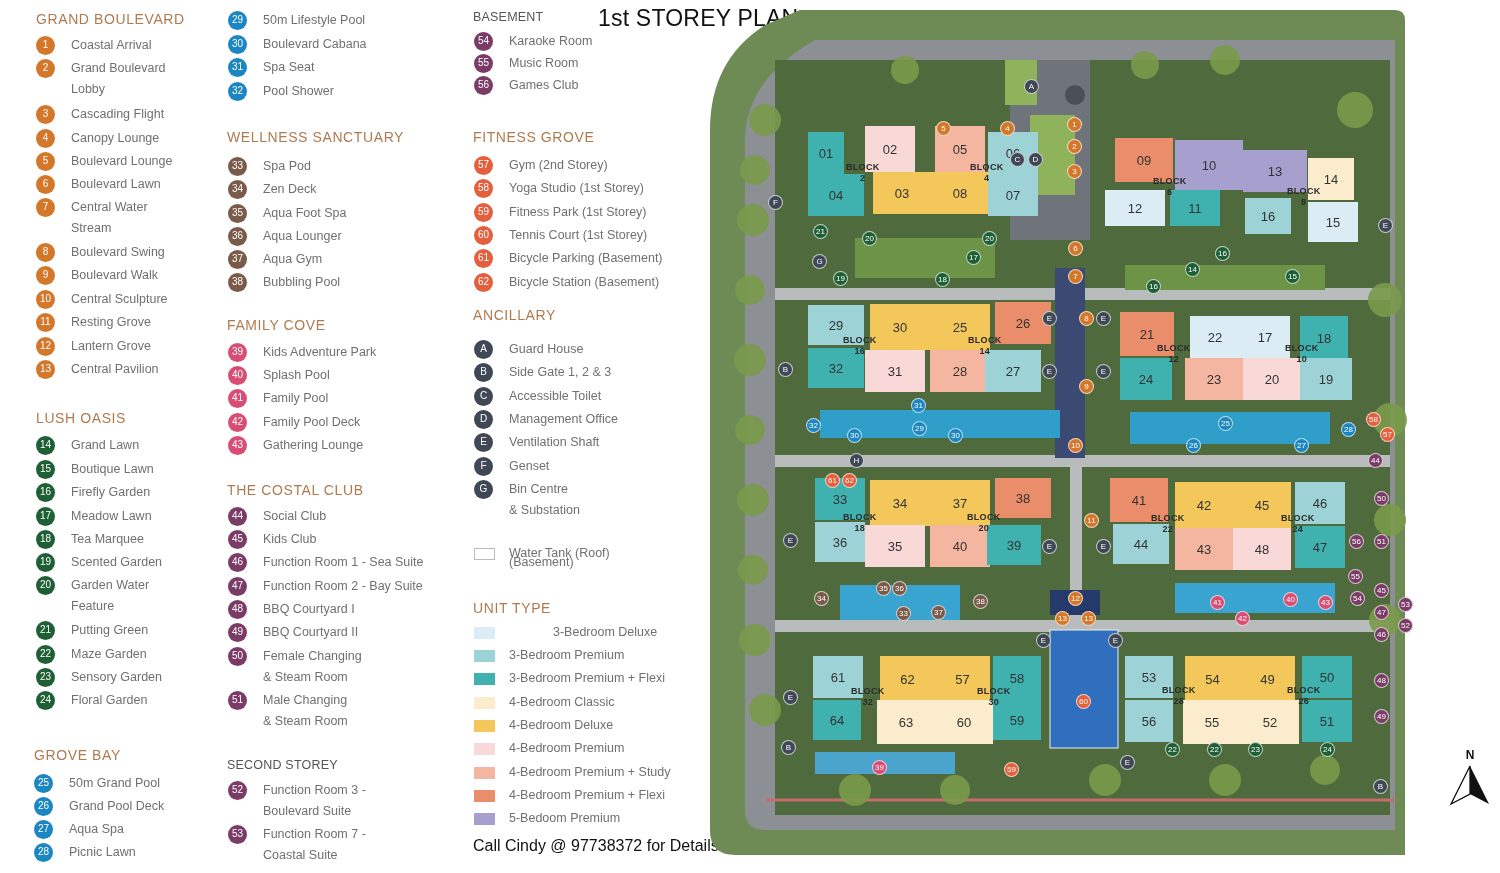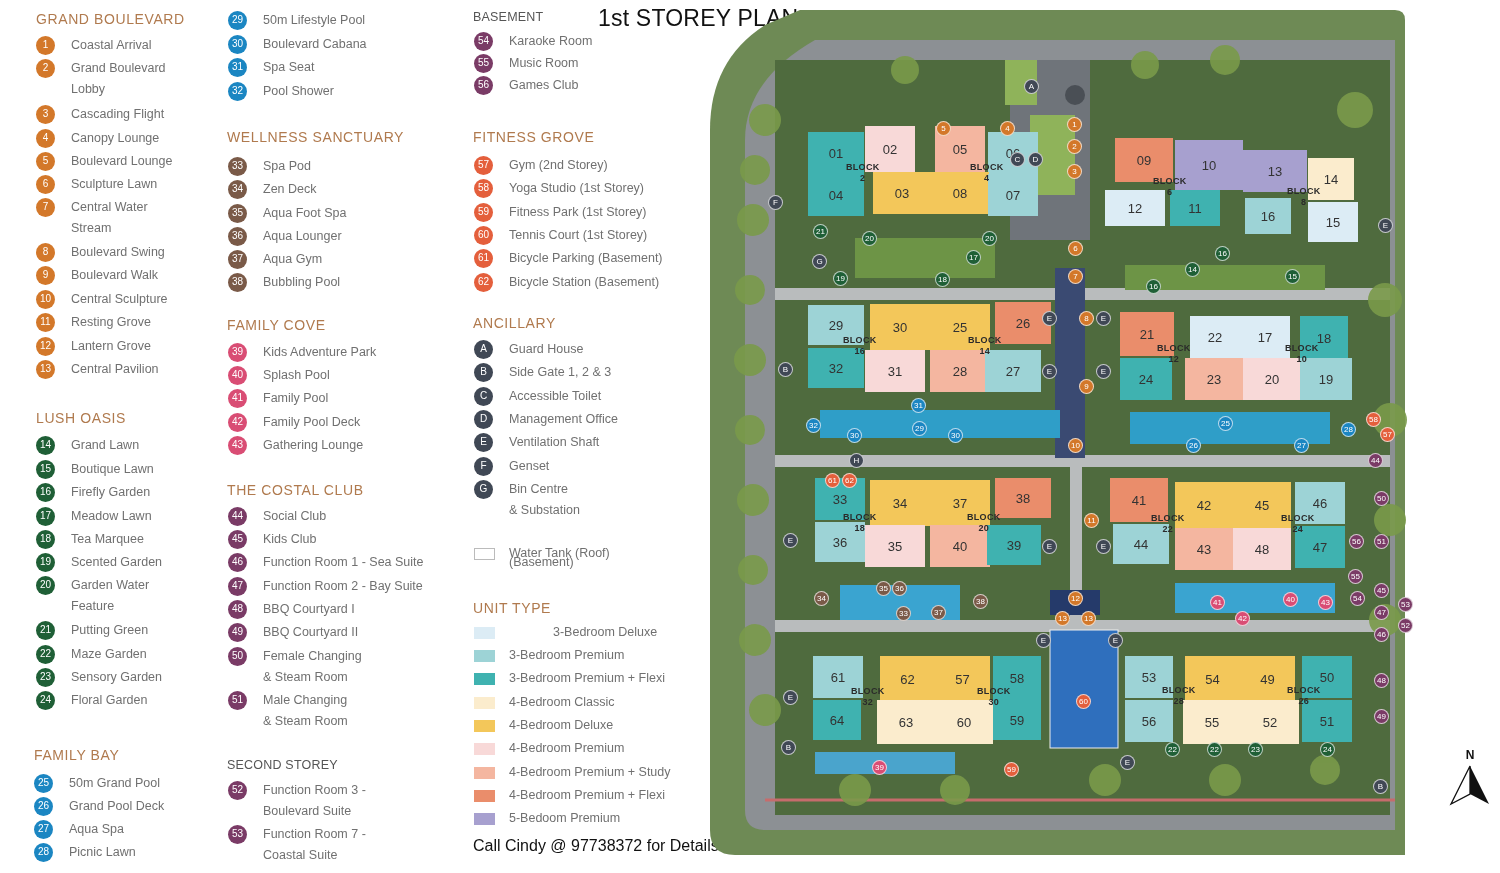--- a/index.html
+++ b/index.html
@@ -23,30 +23,30 @@
   .mk { position: absolute; width: 15px; height: 15px; border-radius: 50%; color: #fff; font-size: 8px; display: flex; align-items: center; justify-content: center; border: 1px solid rgba(255,255,255,0.7); }
   .compass { position: absolute; left: 1447px; top: 748px; width: 46px; height: 62px; }
 </style>
 </head>
 <body>
 
 <div class="section-title" style="left:36px;top:11px;">GRAND BOULEVARD</div>
 <div id="gb-list"></div>
 
 <div class="section-title" style="left:36px;top:410px;">LUSH OASIS</div>
-<div class="section-title" style="left:34px;top:747px;">FAMILY BAY</div>
+<div class="section-title" style="left:34px;top:747px;">GROVE BAY</div>
 
 <div class="section-title" style="left:227px;top:129px;">WELLNESS SANCTUARY</div>
 <div class="section-title" style="left:227px;top:317px;">FAMILY COVE</div>
 <div class="section-title" style="left:227px;top:482px;">THE COSTAL CLUB</div>
 <div class="section-title plain" style="left:227px;top:758px;">SECOND STOREY</div>
 
 <div class="section-title plain" style="left:473px;top:10px;">BASEMENT</div>
 <div class="section-title" style="left:473px;top:129px;">FITNESS GROVE</div>
-<div class="section-title" style="left:473px;top:315px;">ANCILLARY</div>
+<div class="section-title" style="left:473px;top:307px;">ANCILLARY</div>
 <div class="section-title" style="left:473px;top:600px;">UNIT TYPE</div>
 
 <div class="page-title">1st STOREY PLAN</div>
 <div class="contact">Call Cindy @ 97738372 for Details</div>
 
 <div id="legend-items">
     <div class="item" style="left: 36px; top: 35px;">
       <span class="badge" style="background: rgb(211, 120, 42);">1</span>
       <span class="item-text">
         <span style="display: block;">Coastal Arrival</span>
@@ -73,21 +73,21 @@
     </div>
     <div class="item" style="left: 36px; top: 151px;">
       <span class="badge" style="background: rgb(211, 120, 42);">5</span>
       <span class="item-text">
         <span style="display: block;">Boulevard Lounge</span>
       </span>
     </div>
     <div class="item" style="left: 36px; top: 174px;">
       <span class="badge" style="background: rgb(211, 120, 42);">6</span>
       <span class="item-text">
-        <span style="display: block;">Sculpture Lawn</span>
+        <span style="display: block;">Boulevard Lawn</span>
       </span>
     </div>
     <div class="item" style="left: 36px; top: 197px;">
       <span class="badge" style="background: rgb(211, 120, 42);">7</span>
       <span class="item-text">
         <span style="display: block;">Central Water</span>
         <span style="display: block;">Stream</span>
       </span>
     </div>
     <div class="item" style="left: 36px; top: 242px;">
@@ -586,21 +586,21 @@
         <circle cx="685" cy="520" r="16"></circle>
       <circle cx="680" cy="620" r="16"></circle>
         <circle cx="650" cy="110" r="18"></circle>
         <circle cx="520" cy="60" r="15"></circle>
       <circle cx="200" cy="70" r="14"></circle>
         <circle cx="440" cy="65" r="14"></circle>
     </g>
   </svg>
 
   <div id="units-layer">
-      <div class="unit" style="left: 103px; top: 132px; width: 56px; height: 42px; background: rgb(63, 178, 176);">01</div>
+      <div class="unit" style="left: 103px; top: 132px; width: 36px; height: 42px; background: rgb(63, 178, 176);">01</div>
       <div class="unit" style="left: 160px; top: 126px; width: 50px; height: 46px; background: rgb(248, 217, 216);">02</div>
       <div class="unit" style="left: 230px; top: 126px; width: 50px; height: 46px; background: rgb(244, 182, 160);">05</div>
       <div class="unit" style="left: 283px; top: 132px; width: 50px; height: 42px; background: rgb(157, 211, 214);">06</div>
       <div class="unit" style="left: 103px; top: 174px; width: 56px; height: 42px; background: rgb(63, 178, 176);">04</div>
       <div class="unit" style="left: 168px; top: 172px; width: 58px; height: 42px; background: rgb(243, 199, 90);">03</div>
       <div class="unit" style="left: 226px; top: 172px; width: 58px; height: 42px; background: rgb(243, 199, 90);">08</div>
       <div class="unit" style="left: 283px; top: 174px; width: 50px; height: 42px; background: rgb(157, 211, 214);">07</div>
       <div class="unit" style="left: 410px; top: 138px; width: 58px; height: 44px; background: rgb(234, 141, 107);">09</div>
       <div class="unit" style="left: 470px; top: 140px; width: 68px; height: 50px; background: rgb(167, 160, 207);">10</div>
       <div class="unit" style="left: 538px; top: 150px; width: 64px; height: 42px; background: rgb(167, 160, 207);">13</div>

